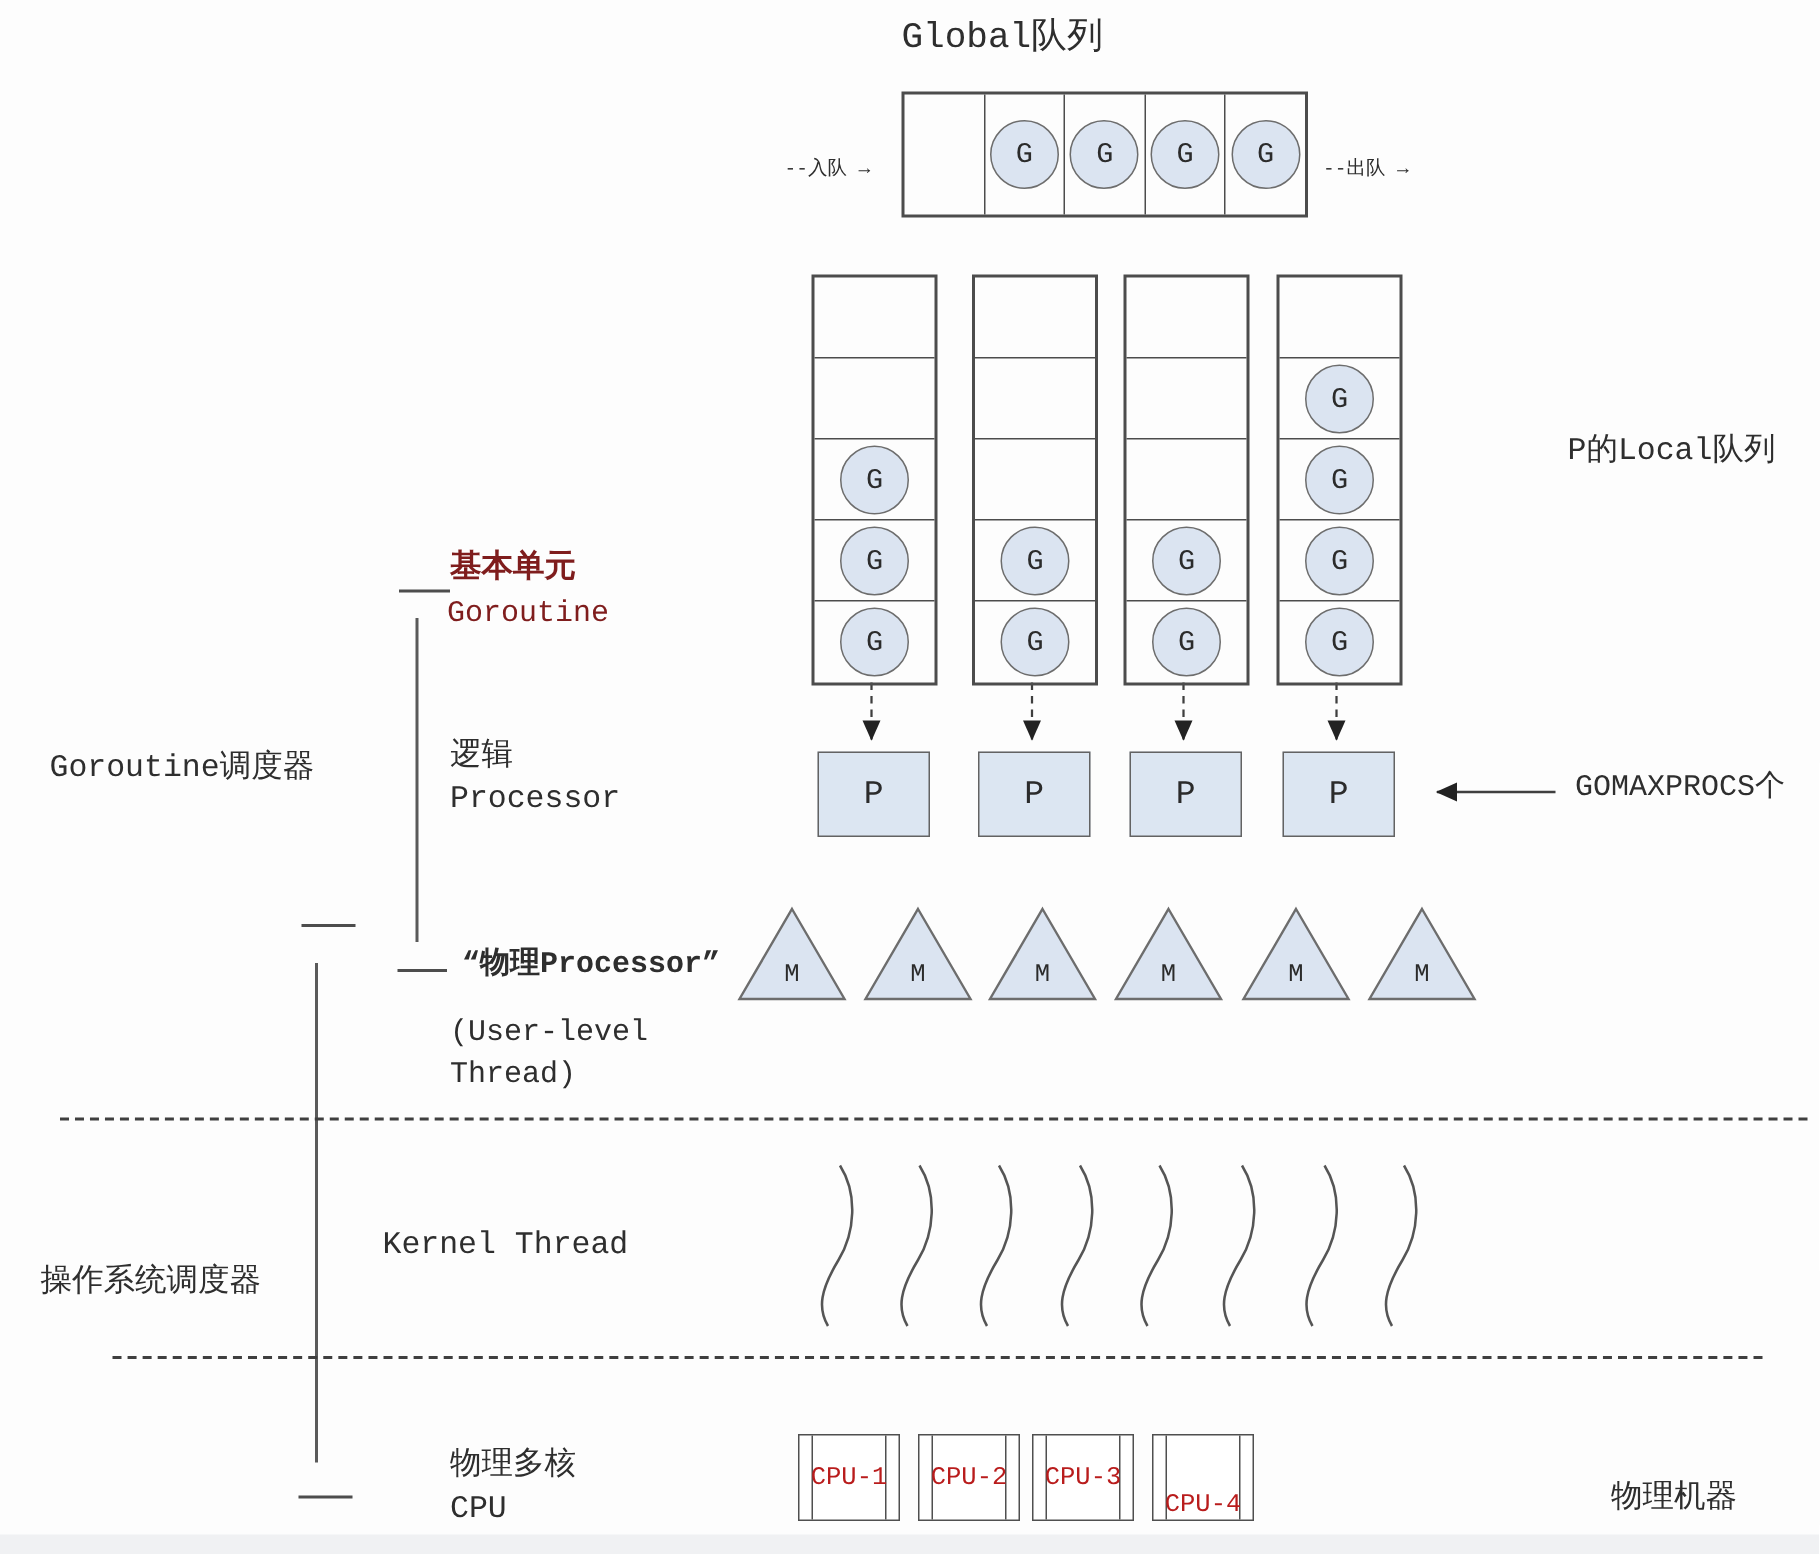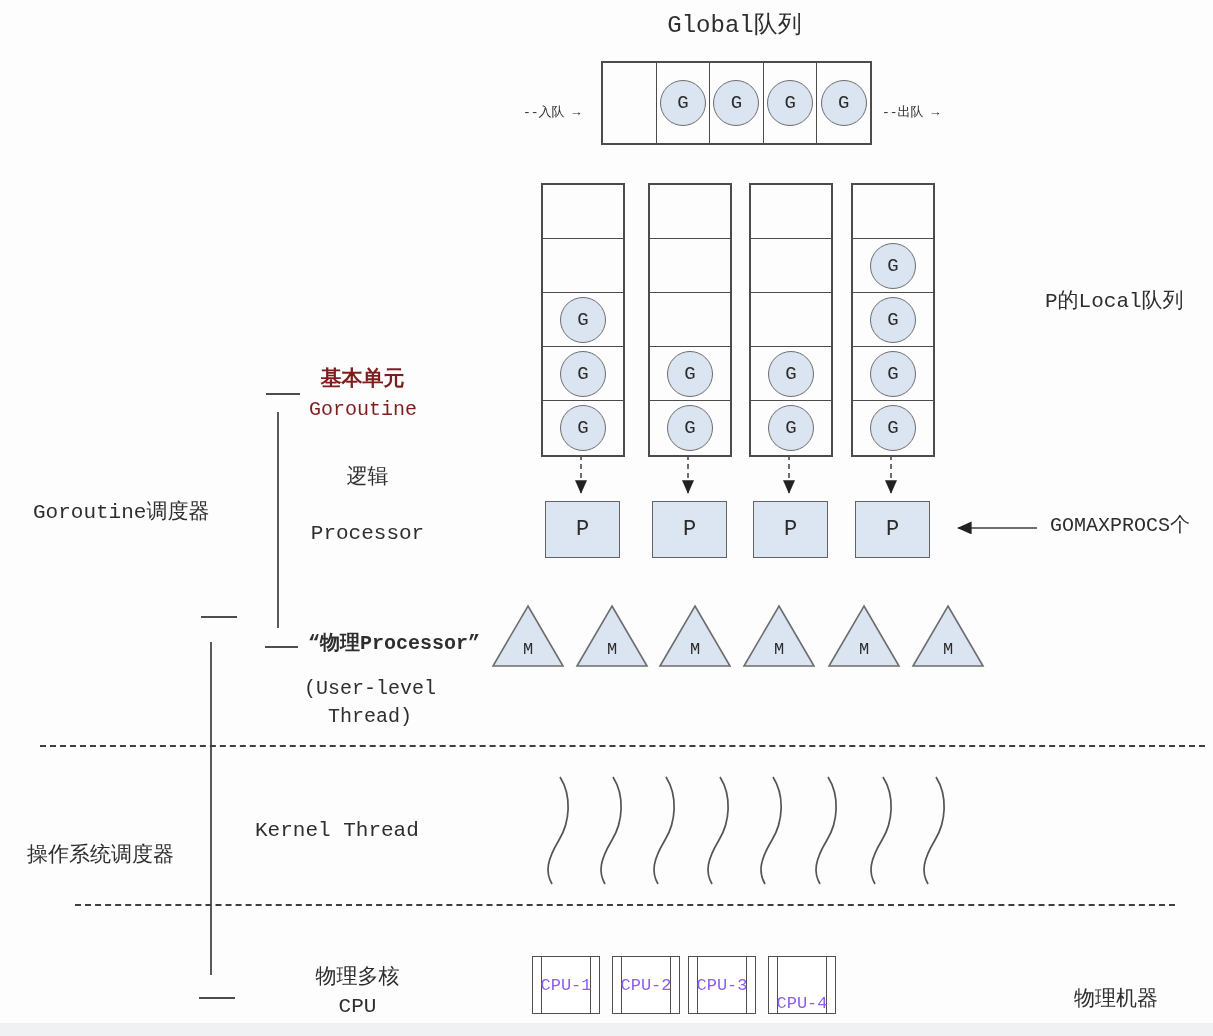--- a/index.html
+++ b/index.html
@@ -1,20 +1,20 @@
 <!DOCTYPE html>
 <html><head>
 <meta charset="utf-8">
 <style>
   html,body{margin:0;padding:0;background:#ffffff;}
   #canvas{position:relative;width:1213px;height:1036px;background:#fdfdfd;overflow:hidden;
           font-family:"Liberation Mono","DejaVu Sans Mono",monospace;color:#2e2e2e;}
   #overlay{position:absolute;left:0;top:0;width:1213px;height:1036px;pointer-events:none;}
   .lbl{position:absolute;white-space:nowrap;line-height:1.15;}
-  .ctr{text-align:center;}
+  .ctr{text-align:left;}
   .red{color:#7f1d1d;}
   .b{font-weight:bold;}
   .fs24{font-size:24px;} .fs21{font-size:21px;} .fs20{font-size:20px;} .fs13{font-size:13px;margin-top:16px;}
   
   .gq{position:absolute;left:601px;top:61px;width:267px;height:80px;border:2px solid #4c4c4c;
       display:flex;}
   .gq-cell{flex:1;border-right:1.6px solid #4c4c4c;display:flex;align-items:center;justify-content:center;}
   .gq-cell:last-child{border-right:none;}
   
   .lq-col{position:absolute;top:183px;width:80px;height:270px;border:2px solid #4c4c4c;}
@@ -23,21 +23,21 @@
   .lq-cell:last-child{border-bottom:none;}
   .g-node{width:44px;height:44px;border-radius:50%;background:#dbe4f1;border:1.6px solid #6d6d6d;
           display:flex;align-items:center;justify-content:center;font-size:19px;color:#2b2b2b;}
   
   .p-box{position:absolute;top:501px;width:73px;height:55px;background:#dce6f2;border:1.6px solid #636363;
          display:flex;align-items:center;justify-content:center;font-size:22px;color:#2b2b2b;}
   
   .m-tri{position:absolute;top:604px;width:74px;height:64px;}
   
   .cpu-box{position:absolute;top:956px;width:66px;height:56px;border:1.6px solid #4f4f4f;background:#fff;
-           display:flex;align-items:center;justify-content:center;font-size:17px;color:#8b5cf6;}
+           display:flex;align-items:center;justify-content:center;font-size:17px;color:#b91c1c;}
   .cpu-box .inl,.cpu-box .inr{position:absolute;top:0;bottom:0;width:1.3px;background:#4f4f4f;}
   .cpu-box .inl{left:8px;} .cpu-box .inr{right:8px;}
   
   .dashline{position:absolute;border-top:2px dashed #3f3f3f;height:0;}
   .hdash{position:absolute;height:1.6px;background:#4d4d4d;}
   .vline{position:absolute;width:1.6px;background:#5a5a5a;}
   .bottom-strip{position:absolute;left:0;right:0;bottom:0;height:13px;background:#f0f1f3;}
 </style>
 </head>
 <body>
@@ -138,21 +138,21 @@
         <div class="lq-cell">
           <div class="g-node">G</div>
         </div>
       </div>
     </div>
   <div class="lbl fs21" style="left:1045px;top:290px;">P的Local队列</div>
 
   <div class="lbl fs21 ctr red b" style="left:300px;top:368px;width:125px;">基本单元</div>
   <div class="lbl fs20 ctr red" style="left:298px;top:398px;width:130px;">Goroutine</div>
   <div class="lbl fs21" style="left:33px;top:501px;">Goroutine调度器</div>
-  <div class="lbl fs21 ctr" style="left:300px;top:464px;width:135px;font-family:Liberation Serif, serif;">逻辑</div>
+  <div class="lbl fs21 ctr" style="left:300px;top:493px;width:135px;">逻辑</div>
   <div class="lbl fs21 ctr" style="left:300px;top:522px;width:135px;">Processor</div>
   <div class="lbl fs20" style="left:1050px;top:514px;">GOMAXPROCS个</div>
   <div class="lbl fs20 b" style="left:308px;top:632px;">“物理Processor”</div>
   <div class="lbl fs20 ctr" style="left:300px;top:677px;width:140px;">(User-level</div>
   <div class="lbl fs20 ctr" style="left:300px;top:705px;width:140px;">Thread)</div>
 
   <div class="hdash" style="left:266px;top:393px;width:34px;"></div>
   <div class="vline" style="left:277px;top:412px;height:216px;"></div>
   <div class="hdash" style="left:265px;top:646px;width:33px;"></div>
   <div class="hdash" style="left:201px;top:616px;width:36px;"></div>

